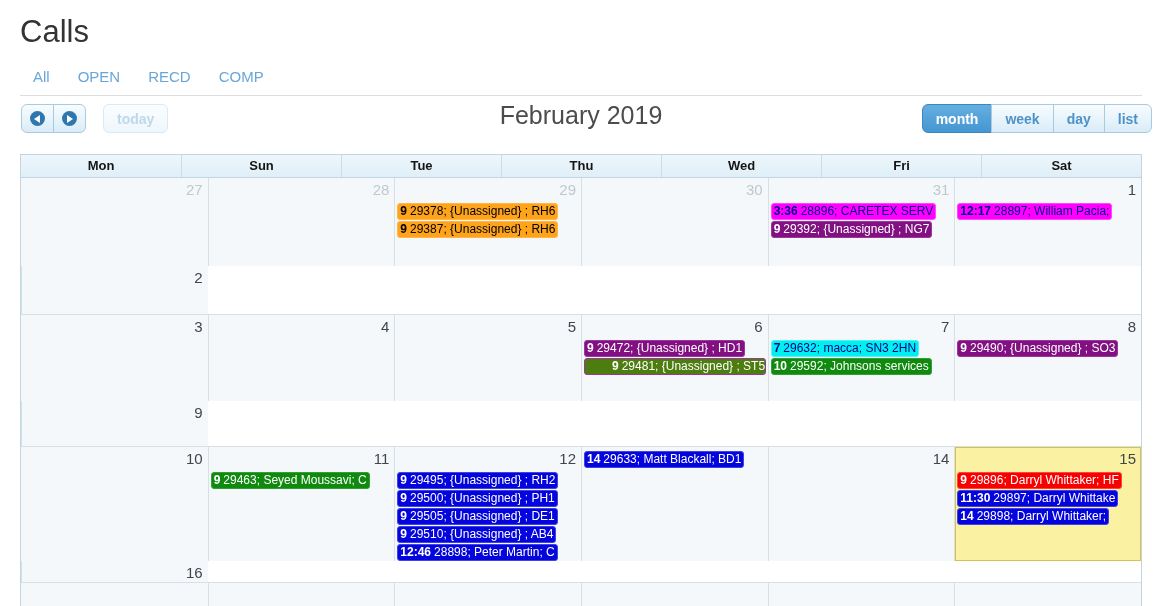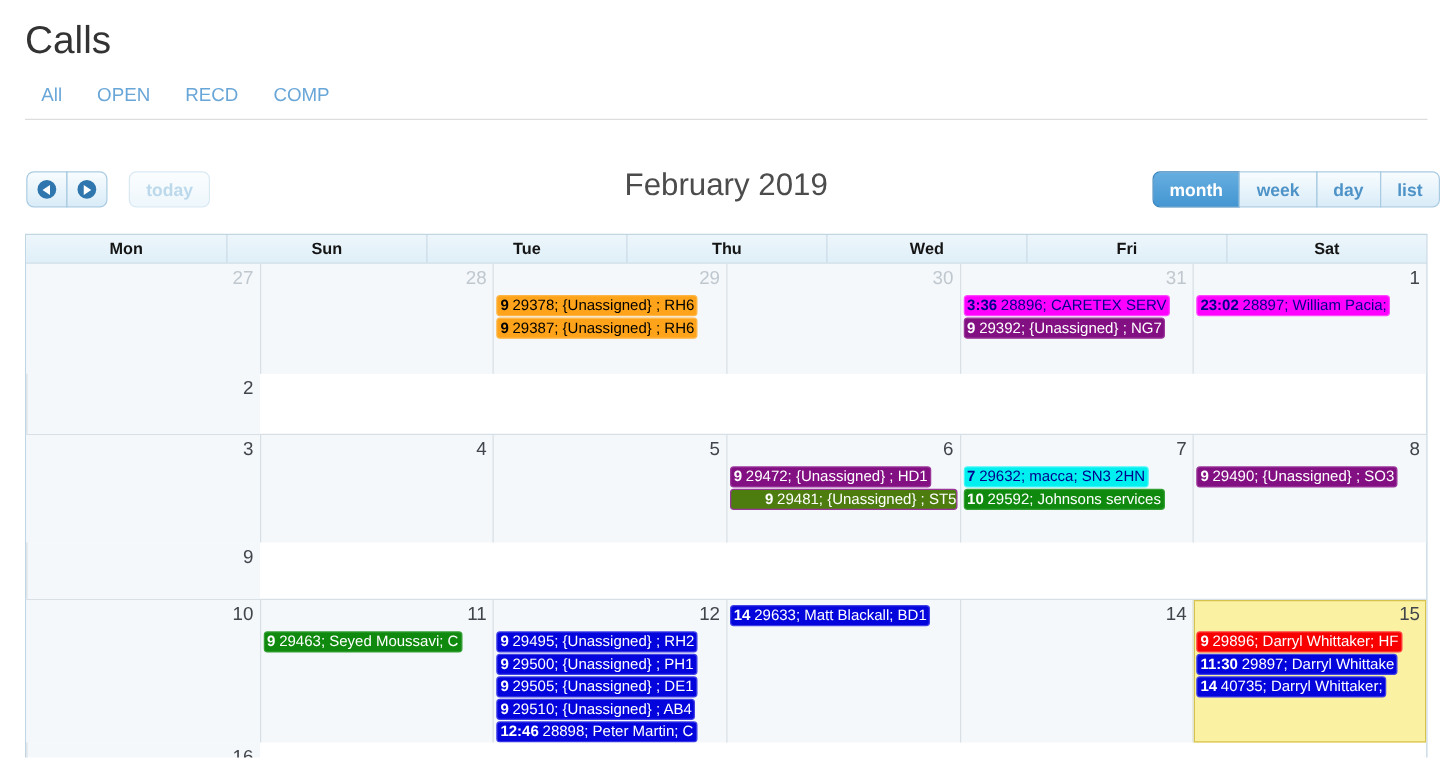--- a/index.html
+++ b/index.html
@@ -6,21 +6,21 @@
   body{width:1162px;height:606px;overflow:hidden;font-family:"Liberation Sans",sans-serif;}
   .page{padding:0 20px;}
 
   
   .page-title{margin:14px 0 0;font-size:31px;font-weight:500;color:#333;}
   .tabs{margin:18px 0 0;padding:0 0 10px;border-bottom:1px solid #ddd;display:flex;}
   .tab{color:#69a6d8;font-size:15px;text-decoration:none;padding:0 14px;cursor:pointer;}
   .tab:first-child{padding-left:13px;}
 
   
-  .toolbar{margin-top:41px;position:relative;height:29px;}
+  .toolbar{margin-top:8px;position:relative;height:29px;}
   .toolbar-title{position:absolute;left:0;right:0;top:-3px;text-align:center;font-size:25px;color:#4c4c4c;pointer-events:none;}
   .left-buttons{position:absolute;left:1px;top:0;display:flex;z-index:2;}
   .right-buttons{position:absolute;right:-10px;top:0;z-index:2;}
   .fc-btn{height:29px;box-sizing:border-box;display:inline-flex;align-items:center;justify-content:center;
     border:1px solid #a9cbe2;background:linear-gradient(#f8fcfe,#d9ecf8);color:#4e93c8;
     font-weight:bold;font-size:14px;padding:0 13px;cursor:pointer;font-family:inherit;user-select:none;}
   .btn-group{display:inline-flex;}
   .btn-group .fc-btn:not(:first-child){margin-left:-1px;}
   .btn-group .fc-btn:first-child{border-radius:6px 0 0 6px;}
   .btn-group .fc-btn:last-child{border-radius:0 6px 6px 0;}
@@ -123,21 +123,21 @@
           <div class="day">
             <div class="day-num other">31</div>
             <div class="events">
               <div class="evrow"><div class="event" style="background: rgb(255, 0, 255); border-color: rgb(255, 70, 255); color: rgb(0, 0, 139);"><span class="time">3:36</span><span>28896; CARETEX SERV</span></div></div>
               <div class="evrow"><div class="event" style="background: rgb(130, 16, 130); border-color: rgb(155, 55, 155); color: rgb(255, 255, 255);"><span class="time">9</span><span>29392; {Unassigned} ; NG7</span></div></div>
             </div>
           </div>
           <div class="day">
             <div class="day-num">1</div>
             <div class="events">
-              <div class="evrow"><div class="event" style="background: rgb(255, 0, 255); border-color: rgb(255, 70, 255); color: rgb(0, 0, 139);"><span class="time">23:02</span><span>28897; William Pacia;</span></div></div>
+              <div class="evrow"><div class="event" style="background: rgb(255, 0, 255); border-color: rgb(255, 70, 255); color: rgb(0, 0, 139);"><span class="time">12:17</span><span>28897; William Pacia;</span></div></div>
             </div>
           </div>
           <div class="day">
             <div class="day-num">2</div>
           </div>
         </div>
         <div class="week week-2">
           <div class="day">
             <div class="day-num">3</div>
           </div>
@@ -197,21 +197,21 @@
             </div>
           </div>
           <div class="day">
             <div class="day-num">14</div>
           </div>
           <div class="day today">
             <div class="day-num">15</div>
             <div class="events">
               <div class="evrow"><div class="event" style="background: rgb(248, 0, 0); border-color: rgb(255, 66, 66); color: rgb(255, 255, 255);"><span class="time">9</span><span>29896; Darryl Whittaker; HF</span></div></div>
               <div class="evrow"><div class="event" style="background: rgb(4, 4, 220); border-color: rgb(65, 65, 230); color: rgb(255, 255, 255);"><span class="time">11:30</span><span>29897; Darryl Whittake</span></div></div>
-              <div class="evrow"><div class="event" style="background: rgb(4, 4, 220); border-color: rgb(65, 65, 230); color: rgb(255, 255, 255);"><span class="time">14</span><span>40735; Darryl Whittaker;</span></div></div>
+              <div class="evrow"><div class="event" style="background: rgb(4, 4, 220); border-color: rgb(65, 65, 230); color: rgb(255, 255, 255);"><span class="time">14</span><span>29898; Darryl Whittaker;</span></div></div>
             </div>
           </div>
           <div class="day">
             <div class="day-num">16</div>
           </div>
         </div>
         <div class="week week-4">
           <div class="day"></div>
           <div class="day"></div>
           <div class="day"></div>

